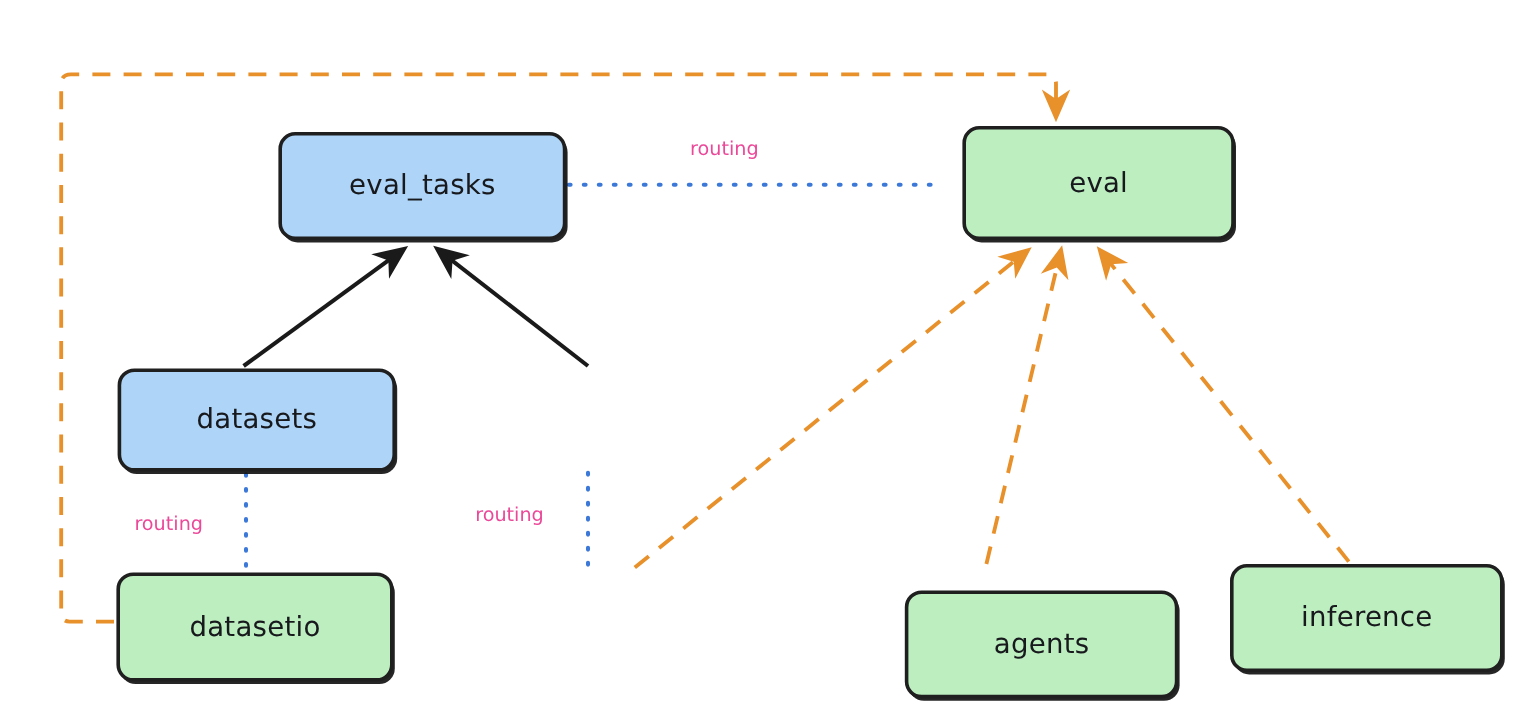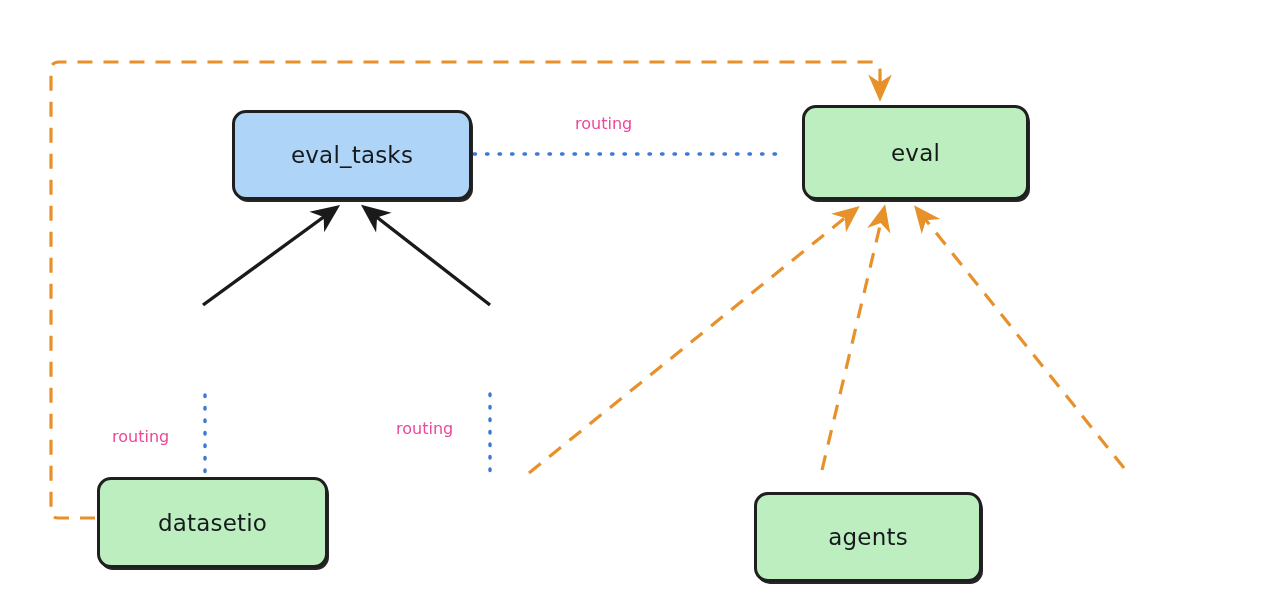--- a/index.html
+++ b/index.html
@@ -84,31 +84,37 @@
   </svg>
 
   <div class="node blue" style="left:232px; top:110px; width:240px; height:90px;">
     <span>eval_tasks</span>
   </div>
 
   <div class="node green" style="left:786px; top:105px; width:227px; height:95px;margin-left:16px;">
     <span>eval</span>
   </div>
 
+  <div class="node blue" style="left:98px; top:307px; width:232px; height:86px;">
+    <span>datasets</span>
+  </div>
 
 
   <div class="node green" style="left:97px; top:477px; width:231px; height:91px;">
     <span>datasetio</span>
   </div>
 
 
   <div class="node green" style="left:710px; top:492px; width:228px; height:90px;margin-left:44px;">
     <span>agents</span>
   </div>
 
+  <div class="node green" style="left:1025px; top:470px; width:228px; height:90px;">
+    <span>inference</span>
+  </div>
 
   <div class="edge-label" style="left:575px; top:114px;">routing</div>
 
   <div class="edge-label" style="left:112px; top:427px;">routing</div>
 
   <div class="edge-label" style="left:396px; top:419px;">routing</div>
 
 </div>
 
 </body></html>

